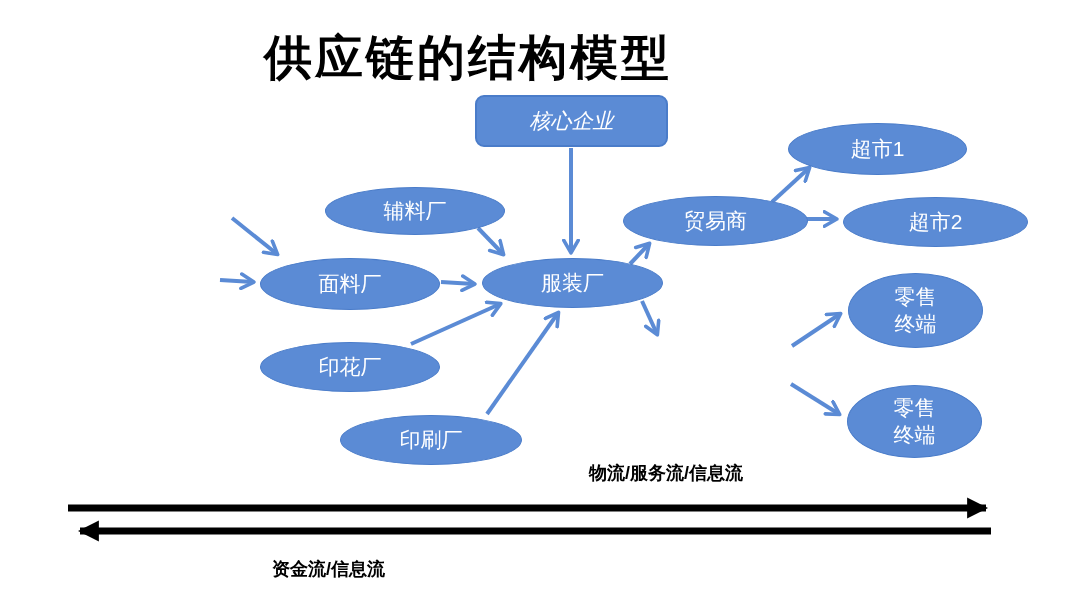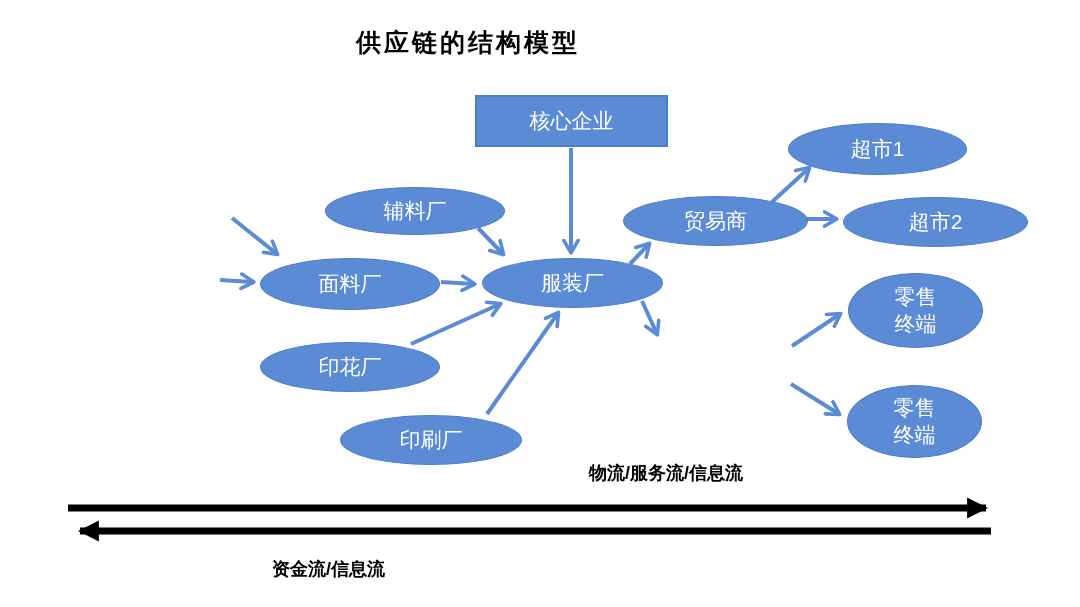--- a/index.html
+++ b/index.html
@@ -9,21 +9,21 @@
     height: 607px;
     background: #ffffff;
     overflow: hidden;
     font-family: "Liberation Sans", sans-serif;
   }
   .title {
     position: absolute;
     left: 0; top: 26px;
     width: 936px;
     text-align: center;
-    font-size: 25px;
+    font-size: 48px;
     font-weight: 700;
     letter-spacing: 3px;
     color: #000000;
   }
   .arrows-svg {
     position: absolute;
     left: 0; top: 0;
     width: 1080px;
     height: 607px;
   }
@@ -35,21 +35,21 @@
     justify-content: center;
     background: #5B8BD5;
     color: #ffffff;
     font-size: 21px;
     line-height: 1.25;
     text-align: center;
     box-sizing: border-box;
     border: 1.5px solid #4A7CC9;
   }
   .ellipse { border-radius: 50%; }
-  .rect { border-radius: 0; border-width: 2px; }
+  .rect { border-radius: 9px; border-width: 2px; font-style: italic; }
   .flow-label {
     position: absolute;
     font-size: 18px;
     font-weight: 700;
     color: #000000;
     white-space: nowrap;
   }
 </style>
 </head>
 <body>

